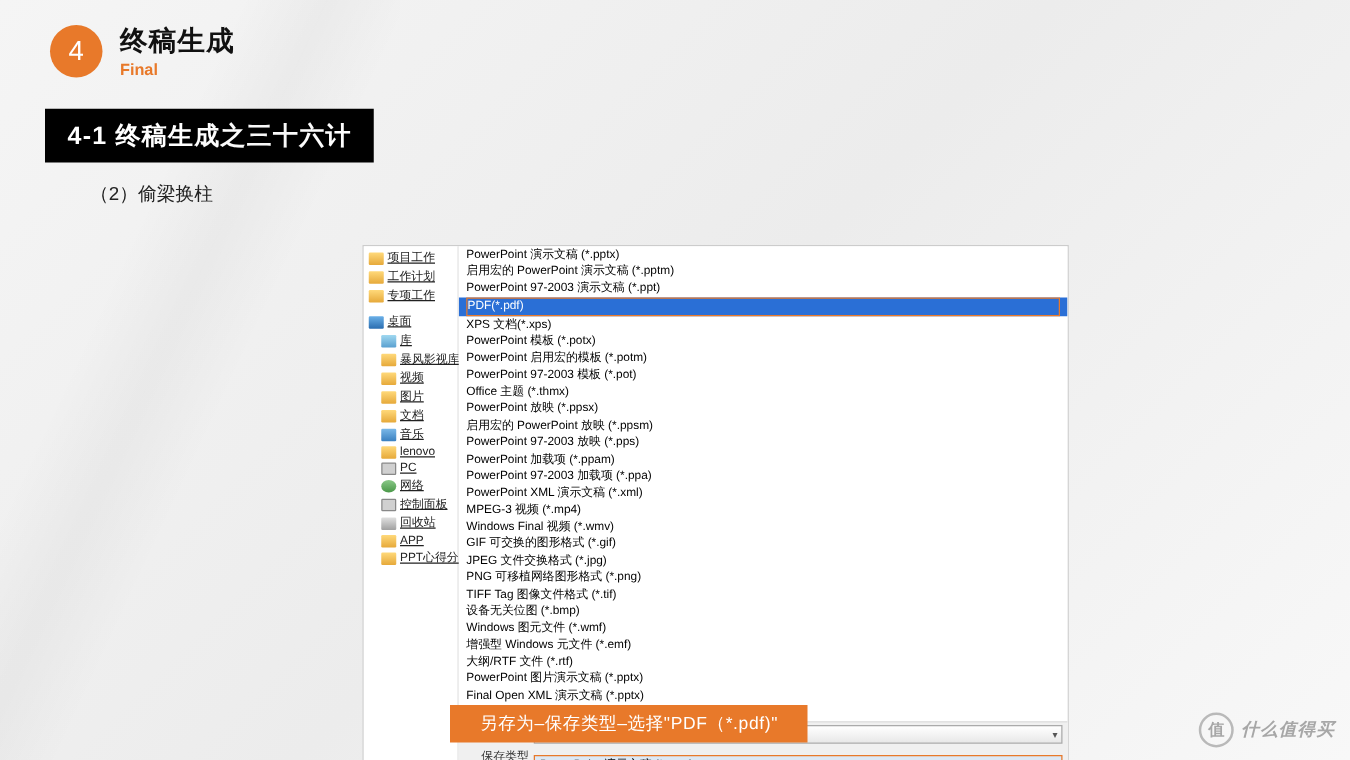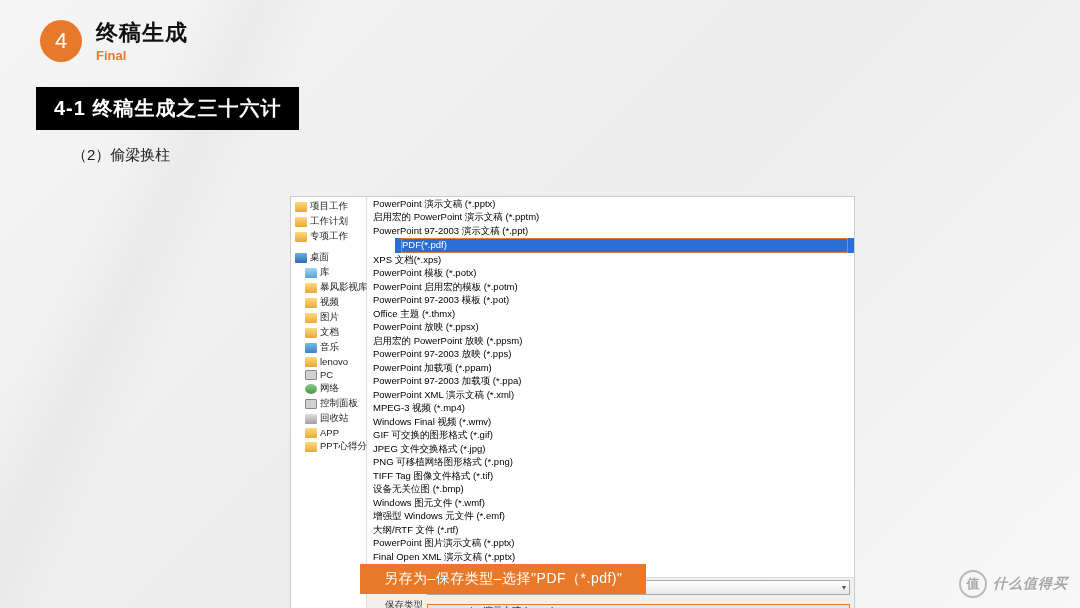--- a/index.html
+++ b/index.html
@@ -80,20 +80,21 @@
       padding: 2px 0;
     }
     .tree-item {
       display: flex;
       align-items: center;
       padding: 1px 4px;
       gap: 3px;
       white-space: nowrap;
       font-size: 9.5px;
       color: #222;
+      text-decoration: underline;
     }
     .tree-item.indent { padding-left: 14px; }
     .folder-icon {
       width: 12px; height: 10px;
       background: linear-gradient(#ffd97a,#e6a93a);
       border-radius: 1px;
       flex-shrink: 0;
     }
     .desktop-icon { width:12px;height:10px;background:linear-gradient(#6ab0e8,#2a6db0);border-radius:1px;flex-shrink:0; }
     .lib-icon { width:12px;height:10px;background:linear-gradient(#a0d8f0,#5aa0d0);border-radius:1px;flex-shrink:0; }
@@ -113,21 +114,20 @@
     .type-item {
       padding: 0.5px 6px;
       font-size: 9.5px;
       color: #000;
       white-space: nowrap;
       line-height: 12.5px;
     }
     .type-item.selected {
       background: #2a6fd6;
       color: #fff;
-      margin-left: 28px;
     }
     .pdf-highlight {
       border: 1.5px solid #e8792a;
       display: inline-block;
       width: 100%;
     }
     .bottom-rows {
       background: #f0f0f0;
       border-top: 1px solid #ddd;
       font-size: 9.5px;

